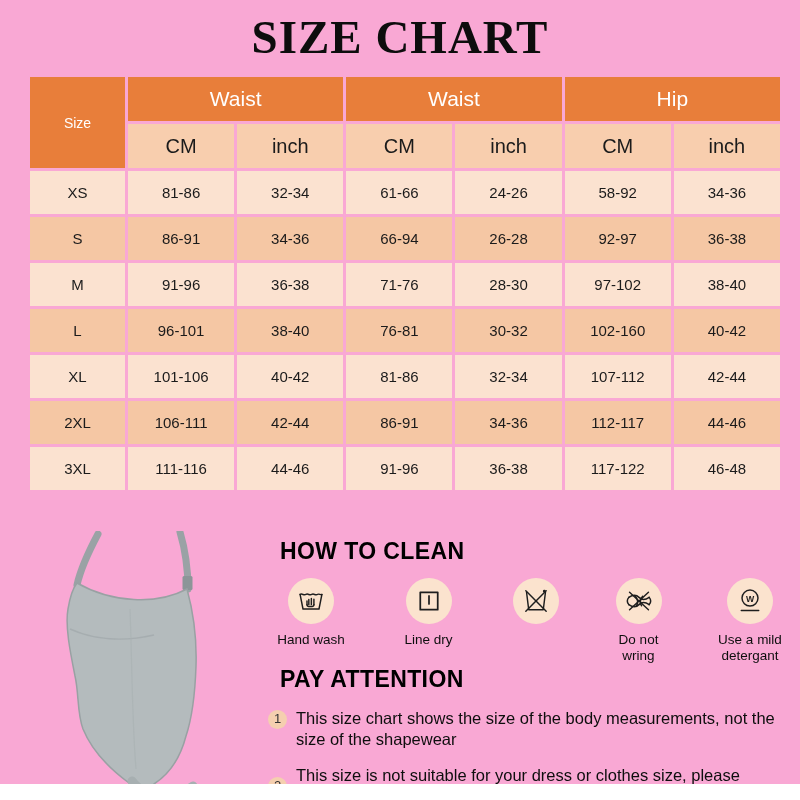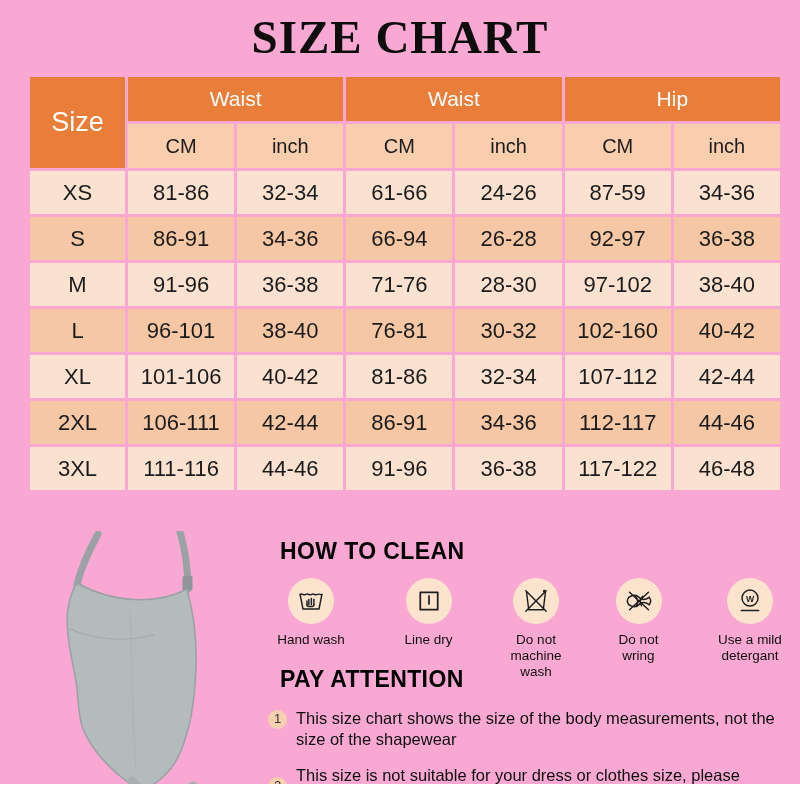--- a/index.html
+++ b/index.html
@@ -19,24 +19,24 @@
     border-collapse:separate;border-spacing:3px;table-layout:fixed;
   }
   table.size-table th,table.size-table td{
     text-align:center;vertical-align:middle;padding:0;font-weight:400;
   }
   col.c-size{width:95px;}
   .grp-hdr{
     background:#E87E3A;color:#ffffff;font-weight:700;font-size:21px;height:44px;
   }
   .corner-hdr{
-    background:#E87E3A;color:#ffffff;font-weight:700;font-size:27px;
+    background:#E87E3A;color:#ffffff;font-weight:700;font-size:14px;
   }
   .unit-cell{background:#F8CEAE;font-size:20px;height:44px;color:#1b1b1b;}
-  tr.row td{font-size:22px;height:43px;color:#1b1b1b;}
+  tr.row td{font-size:15px;height:43px;color:#1b1b1b;}
   tr.row-light td{background:#FBE2D0;}
   tr.row-dark td{background:#F5C7A4;}
   
   .bodysuit{position:absolute;left:52px;top:531px;width:168px;height:264px;}
   
   .clean-section{position:absolute;left:268px;top:526px;width:524px;}
   .section-heading{
     font-size:23px;font-weight:800;letter-spacing:.4px;color:#000;margin:12px;
   }
   .icons-row{display:flex;justify-content:space-between;margin-top:13px;}
@@ -93,21 +93,21 @@
         <th class="unit-cell">inch</th>
       </tr>
     </thead>
     <tbody>
       <tr class="row row-light">
         <td>XS</td>
         <td>81-86</td>
         <td>32-34</td>
         <td>61-66</td>
         <td>24-26</td>
-        <td>87-59</td>
+        <td>58-92</td>
         <td>34-36</td>
       </tr>
       <tr class="row row-dark">
         <td>S</td>
         <td>86-91</td>
         <td>34-36</td>
         <td>66-94</td>
         <td>26-28</td>
         <td>92-97</td>
         <td>36-38</td>
@@ -214,21 +214,20 @@
 
       <div class="care-item w3">
         <span class="care-circle">
           <svg width="32" height="32" viewBox="0 0 44 44" class="stroke-ic">
             <path d="M9,10 L12,34 H32 L35,10"></path>
             <circle cx="33.5" cy="8.5" r="1" fill="#1e1e1e"></circle>
             <line x1="8" y1="8" x2="36" y2="36"></line>
             <line x1="36" y1="8" x2="8" y2="36"></line>
           </svg>
         </span>
-        <span class="care-label">Do not machine wash</span>
       </div>
 
 
       <div class="care-item w5">
         <span class="care-circle">
           <svg width="32" height="32" viewBox="0 0 44 44" class="stroke-ic">
             <path d="M8,17 C14,13 18,13 22,17 C26,21 30,21 36,17"></path>
             <path d="M8,27 C14,31 18,31 22,27 C26,23 30,23 36,27"></path>
             <path d="M8,17 C5.5,20 5.5,24 8,27"></path>
             <path d="M36,17 C38.5,20 38.5,24 36,27"></path>

